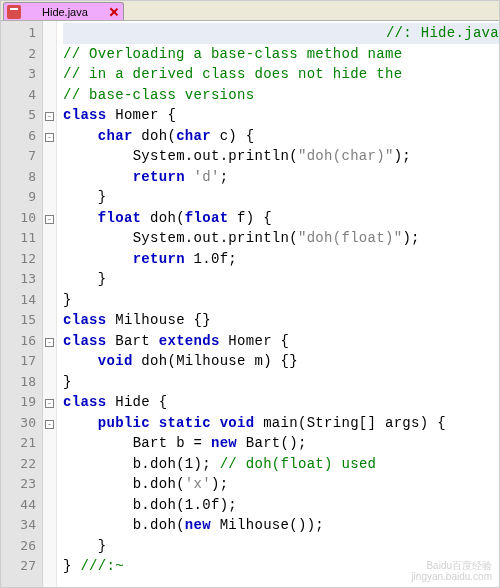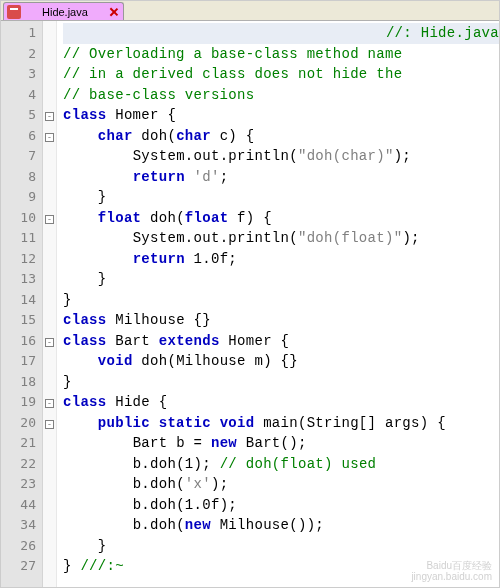--- a/index.html
+++ b/index.html
@@ -52,21 +52,21 @@
       <div>10</div>
       <div>11</div>
       <div>12</div>
       <div>13</div>
       <div>14</div>
       <div>15</div>
       <div>16</div>
       <div>17</div>
       <div>18</div>
       <div>19</div>
-      <div>20</div>
+      <div>30</div>
       <div>21</div>
       <div>22</div>
       <div>23</div>
       <div>44</div>
       <div>34</div>
       <div>26</div>
       <div>27</div>
     </div>
     <div class="fold-col">
       <div>&nbsp;</div>

